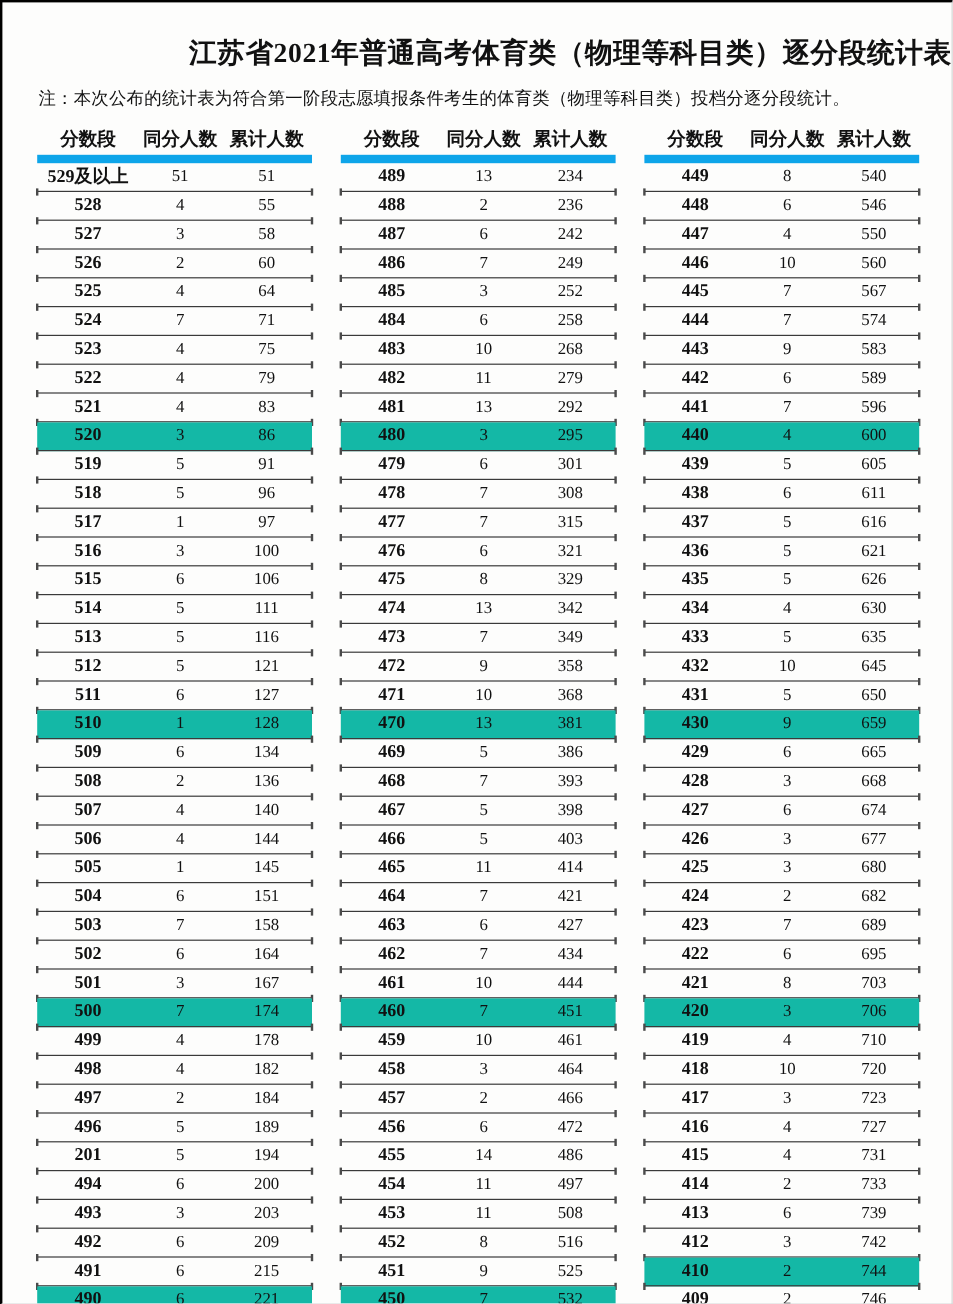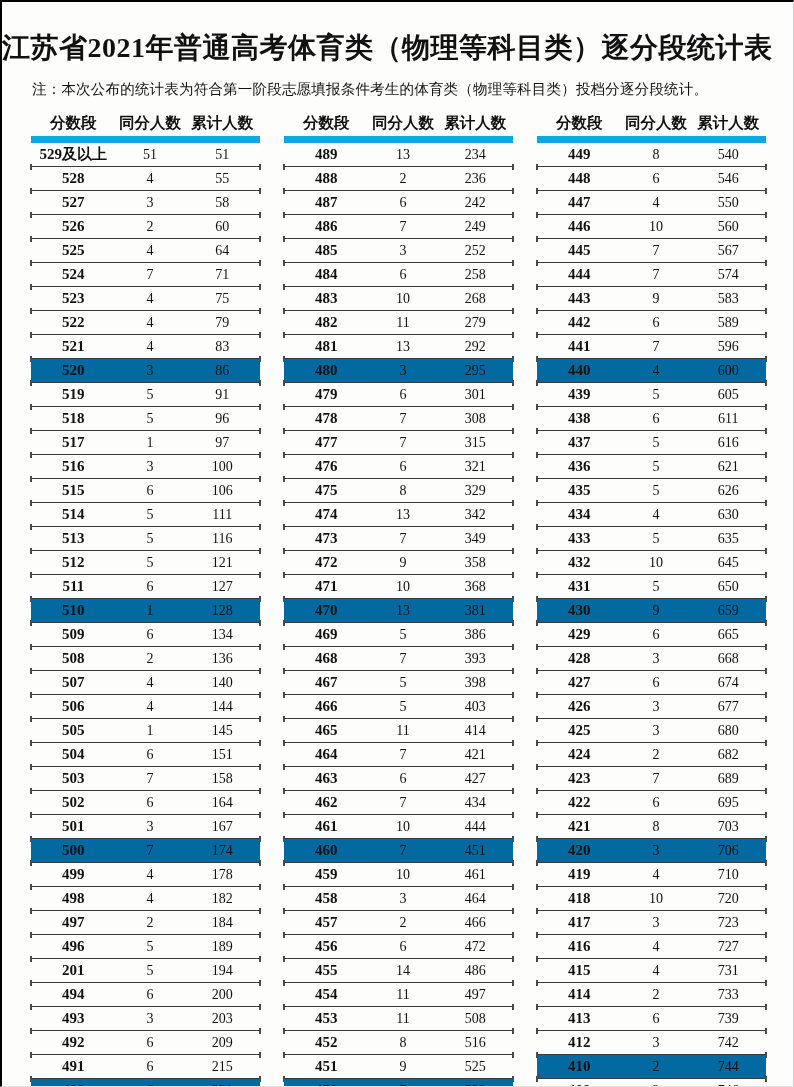--- a/index.html
+++ b/index.html
@@ -12,22 +12,22 @@
     background: #fdfdfc;
     border-top: 2px solid #000;
     border-left: 2px solid #000;
     border-right: 1px solid #cfcfcf;
     border-bottom: 1px solid #e5e5e5;
     overflow: hidden;
   }
 
   .doc-title {
     margin-top: 27px;
-    text-align: left;
-    font-size: 28px;
+    text-align: right;
+    font-size: 23px;
     font-weight: bold;
     letter-spacing: 0.5px;
   }
 
   .doc-note {
     margin-top: 13px;
     padding-left: 30px;
     font-size: 14.5px;
     letter-spacing: 0.2px;
   }
@@ -68,21 +68,21 @@
     content: "";
     position: absolute;
     bottom: -4px;
     width: 2px;
     height: 6px;
     background: #4a4a4a;
   }
   .row::before { left: -1px; }
   .row::after  { right: -1px; }
 
-  .row.shaded { background: #0369a1; }
+  .row.shaded { background: #14b8a6; }
 
   .cell.c0 { font-weight: bold; font-size: 15px; }
 </style>
 </head>
 <body>
 
 <div class="page">
 
   <div class="doc-title">江苏省2021年普通高考体育类（物理等科目类）逐分段统计表</div>
 

